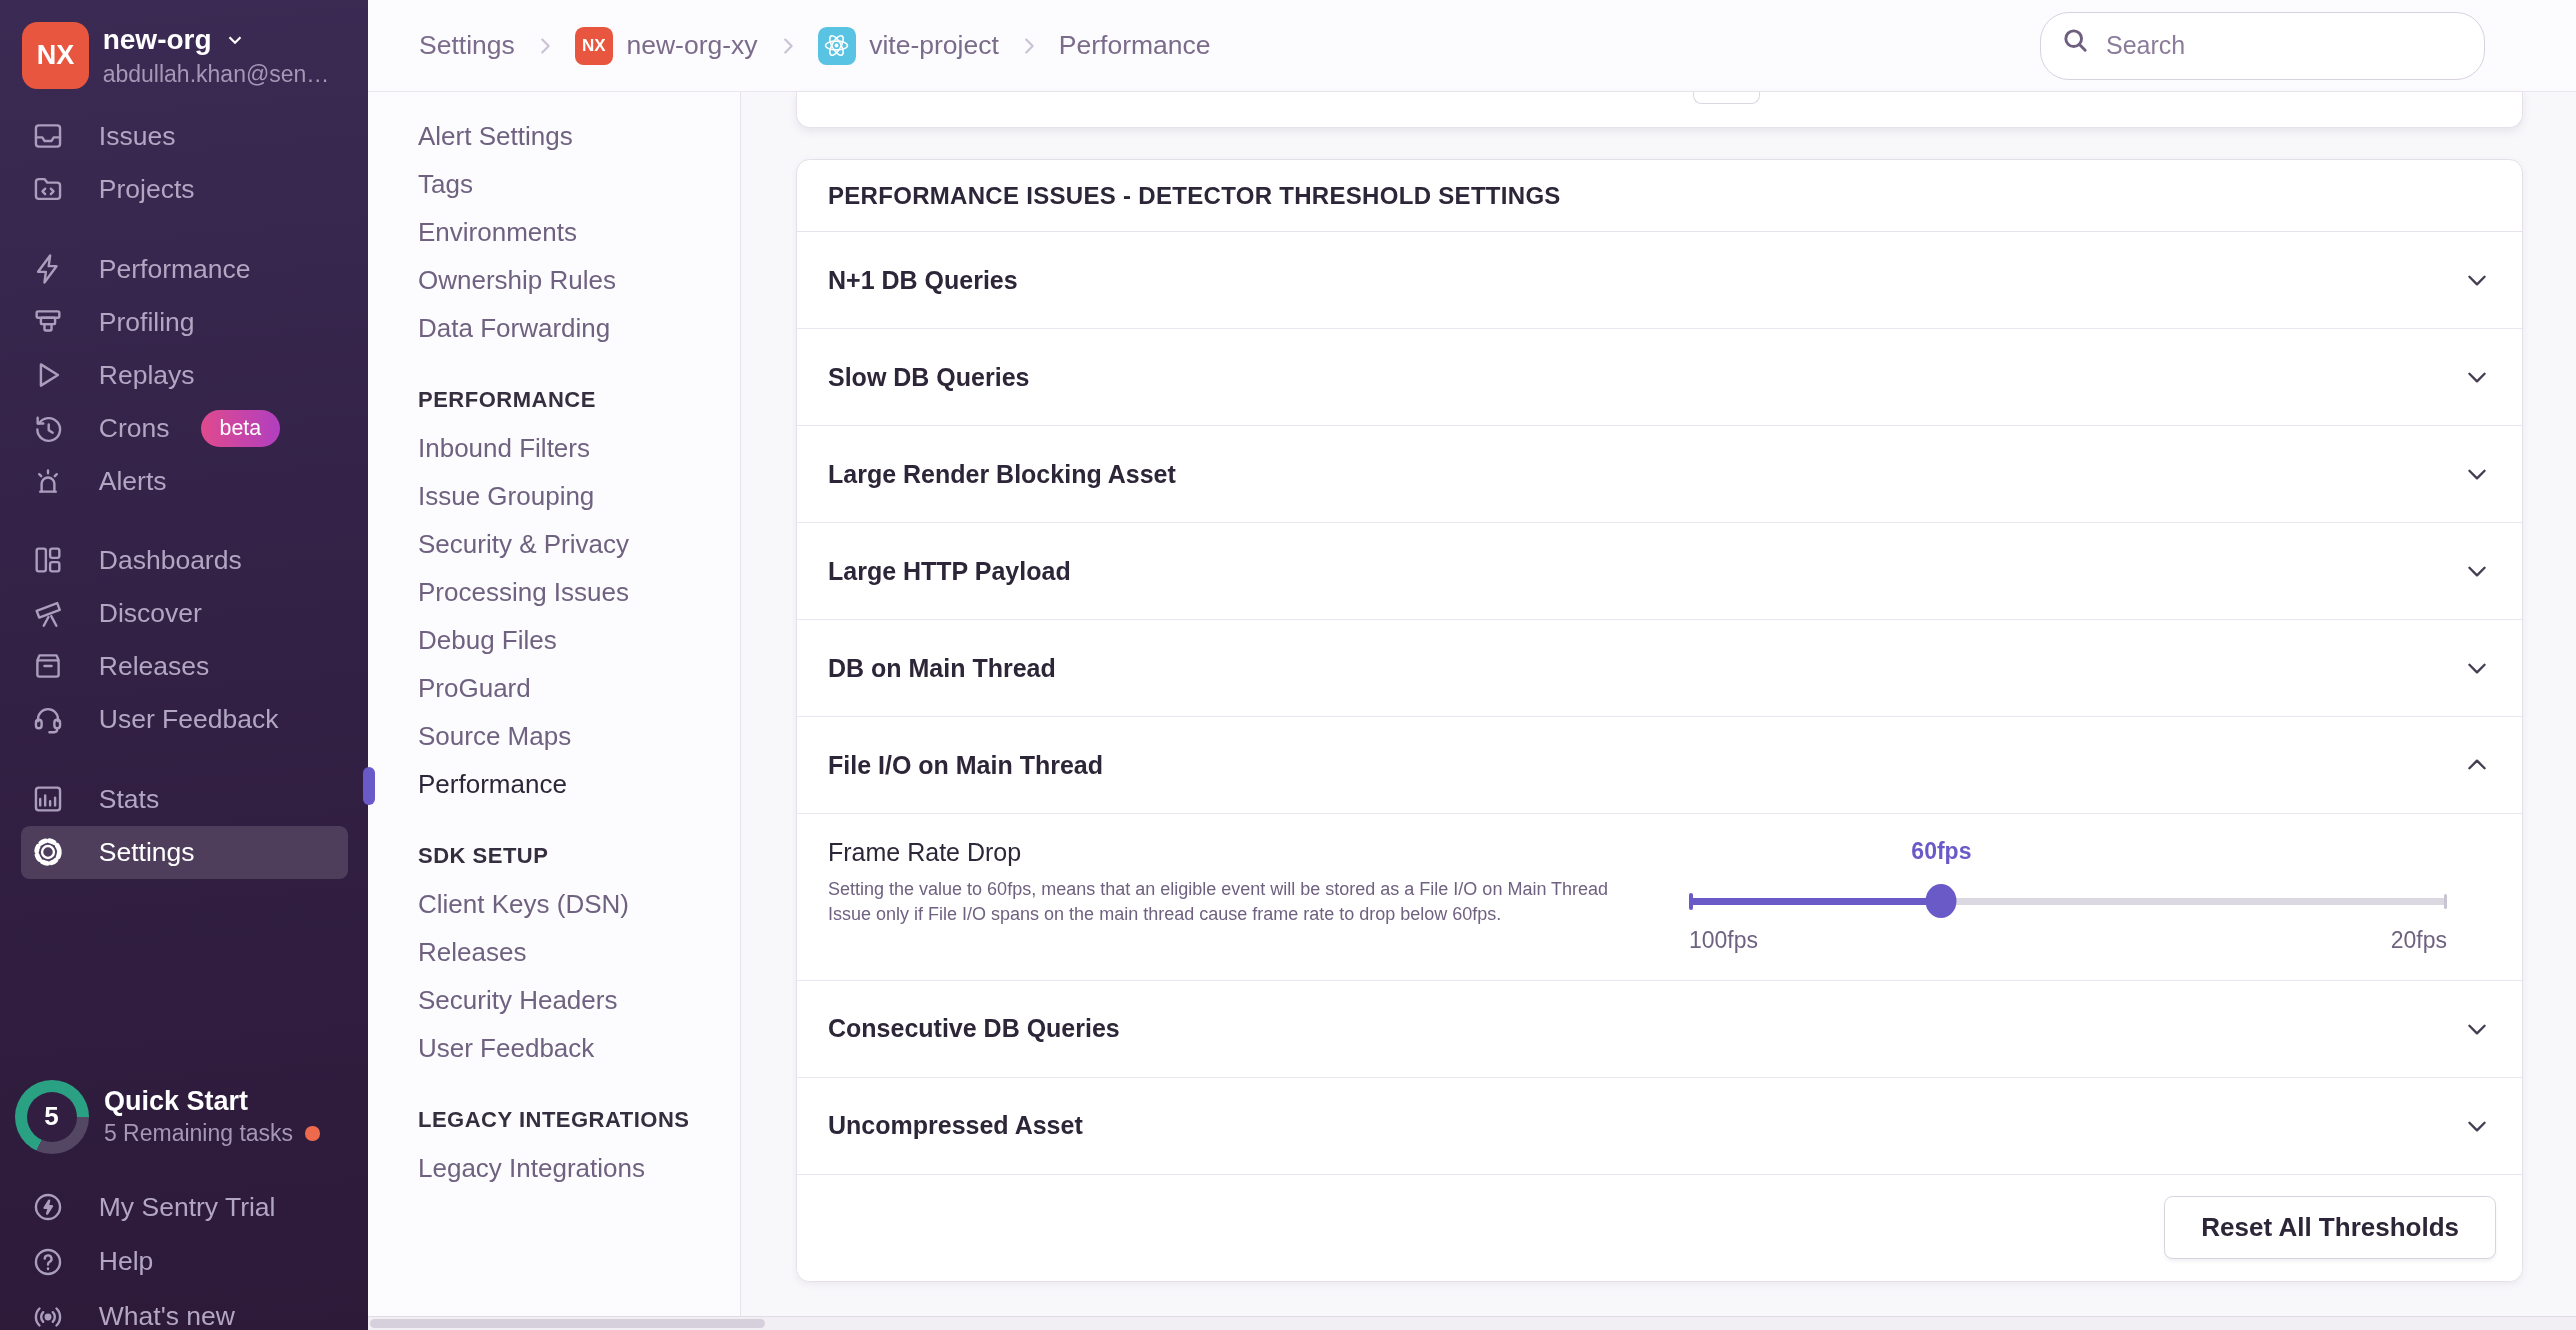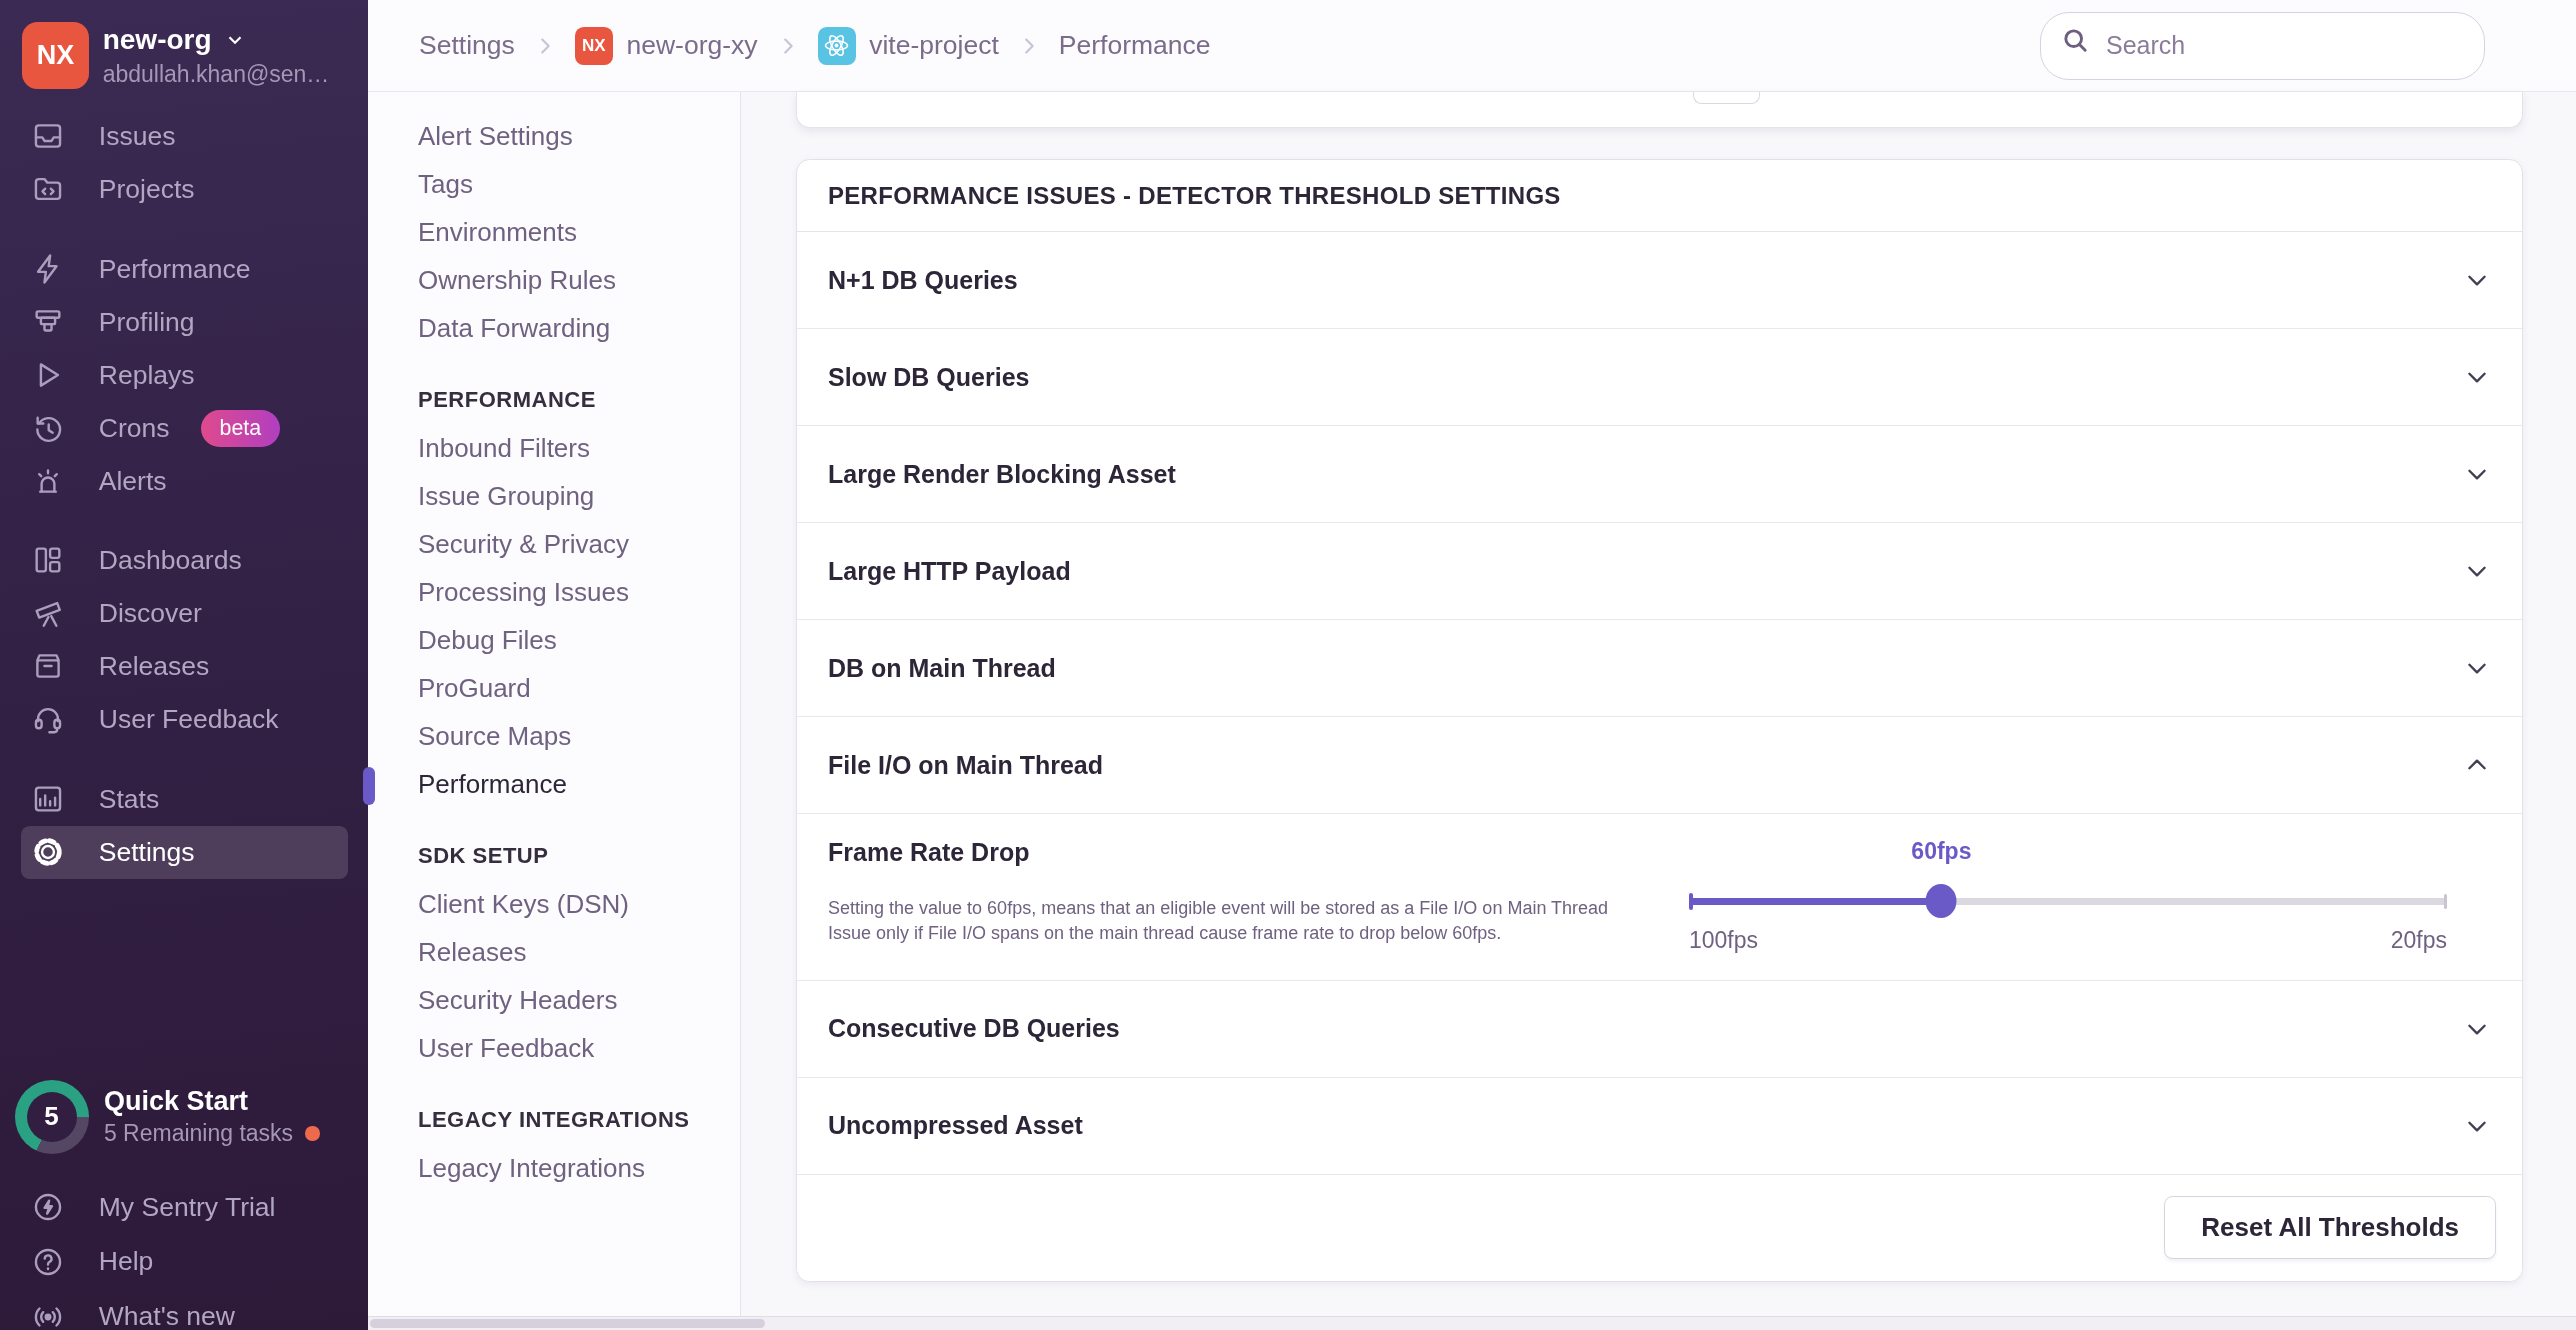--- a/index.html
+++ b/index.html
@@ -101,21 +101,21 @@
     border-bottom:1.7px solid #e7e2ec; font-size:24px; font-weight:700; color:#2d2638; letter-spacing:0.3px; }
   .det-row { height:97px; display:flex; align-items:center; justify-content:space-between;
     padding:0 32.5px 0 31px; border-bottom:1.7px solid #eae6ef; cursor:pointer; background:#fff; }
   .det-title { font-size:25px; font-weight:600; color:#2d2638; }
   .det-chev svg { width:26px; height:26px; stroke:#453d52; fill:none; stroke-width:2.2;
     stroke-linecap:round; stroke-linejoin:round; display:block; }
   .det-chev.up svg { transform:rotate(180deg); }
 
   .frd-row { display:flex; border-bottom:1.7px solid #eae6ef; padding:24px 0 26px 31px; background:#fff; }
   .frd-left { width:847px; flex:none; }
-  .frd-title { font-size:25px; font-weight:700; color:#2d2638; margin-bottom:29px; }
+  .frd-title { font-size:25px; font-weight:400; color:#2d2638; margin-bottom:10px; }
   .frd-desc { font-size:18px; color:#6f6180; line-height:1.38; width:821px; }
   .frd-slider { margin-left:auto; width:758px; margin-right:75px; padding-top:19px; position:relative; flex:none; }
   .slider-value { position:absolute; left:33.3%; top:0; transform:translateX(-50%);
     color:#6a5ac8; font-size:23px; font-weight:700; }
   .slider-track { position:relative; margin-top:41px; height:6.8px; border-radius:4.3px; background:#dcd8e2; }
   .slider-fill { position:absolute; left:0; top:0; height:6.8px; width:33.3%; background:#6a5ac8; border-radius:4.3px; }
   .slider-cap-left { position:absolute; left:0; top:-5.1px; width:4.3px; height:17px; background:#6a5ac8; border-radius:2.6px; }
   .slider-cap-right { position:absolute; right:0; top:-4.3px; width:3.4px; height:15.4px; background:#c9c4d2; border-radius:2.6px; }
   .slider-thumb { position:absolute; left:33.3%; top:50%; transform:translate(-50%,-50%);
     width:31px; height:34px; border-radius:50%; background:#6a5ac8; cursor:grab; }

